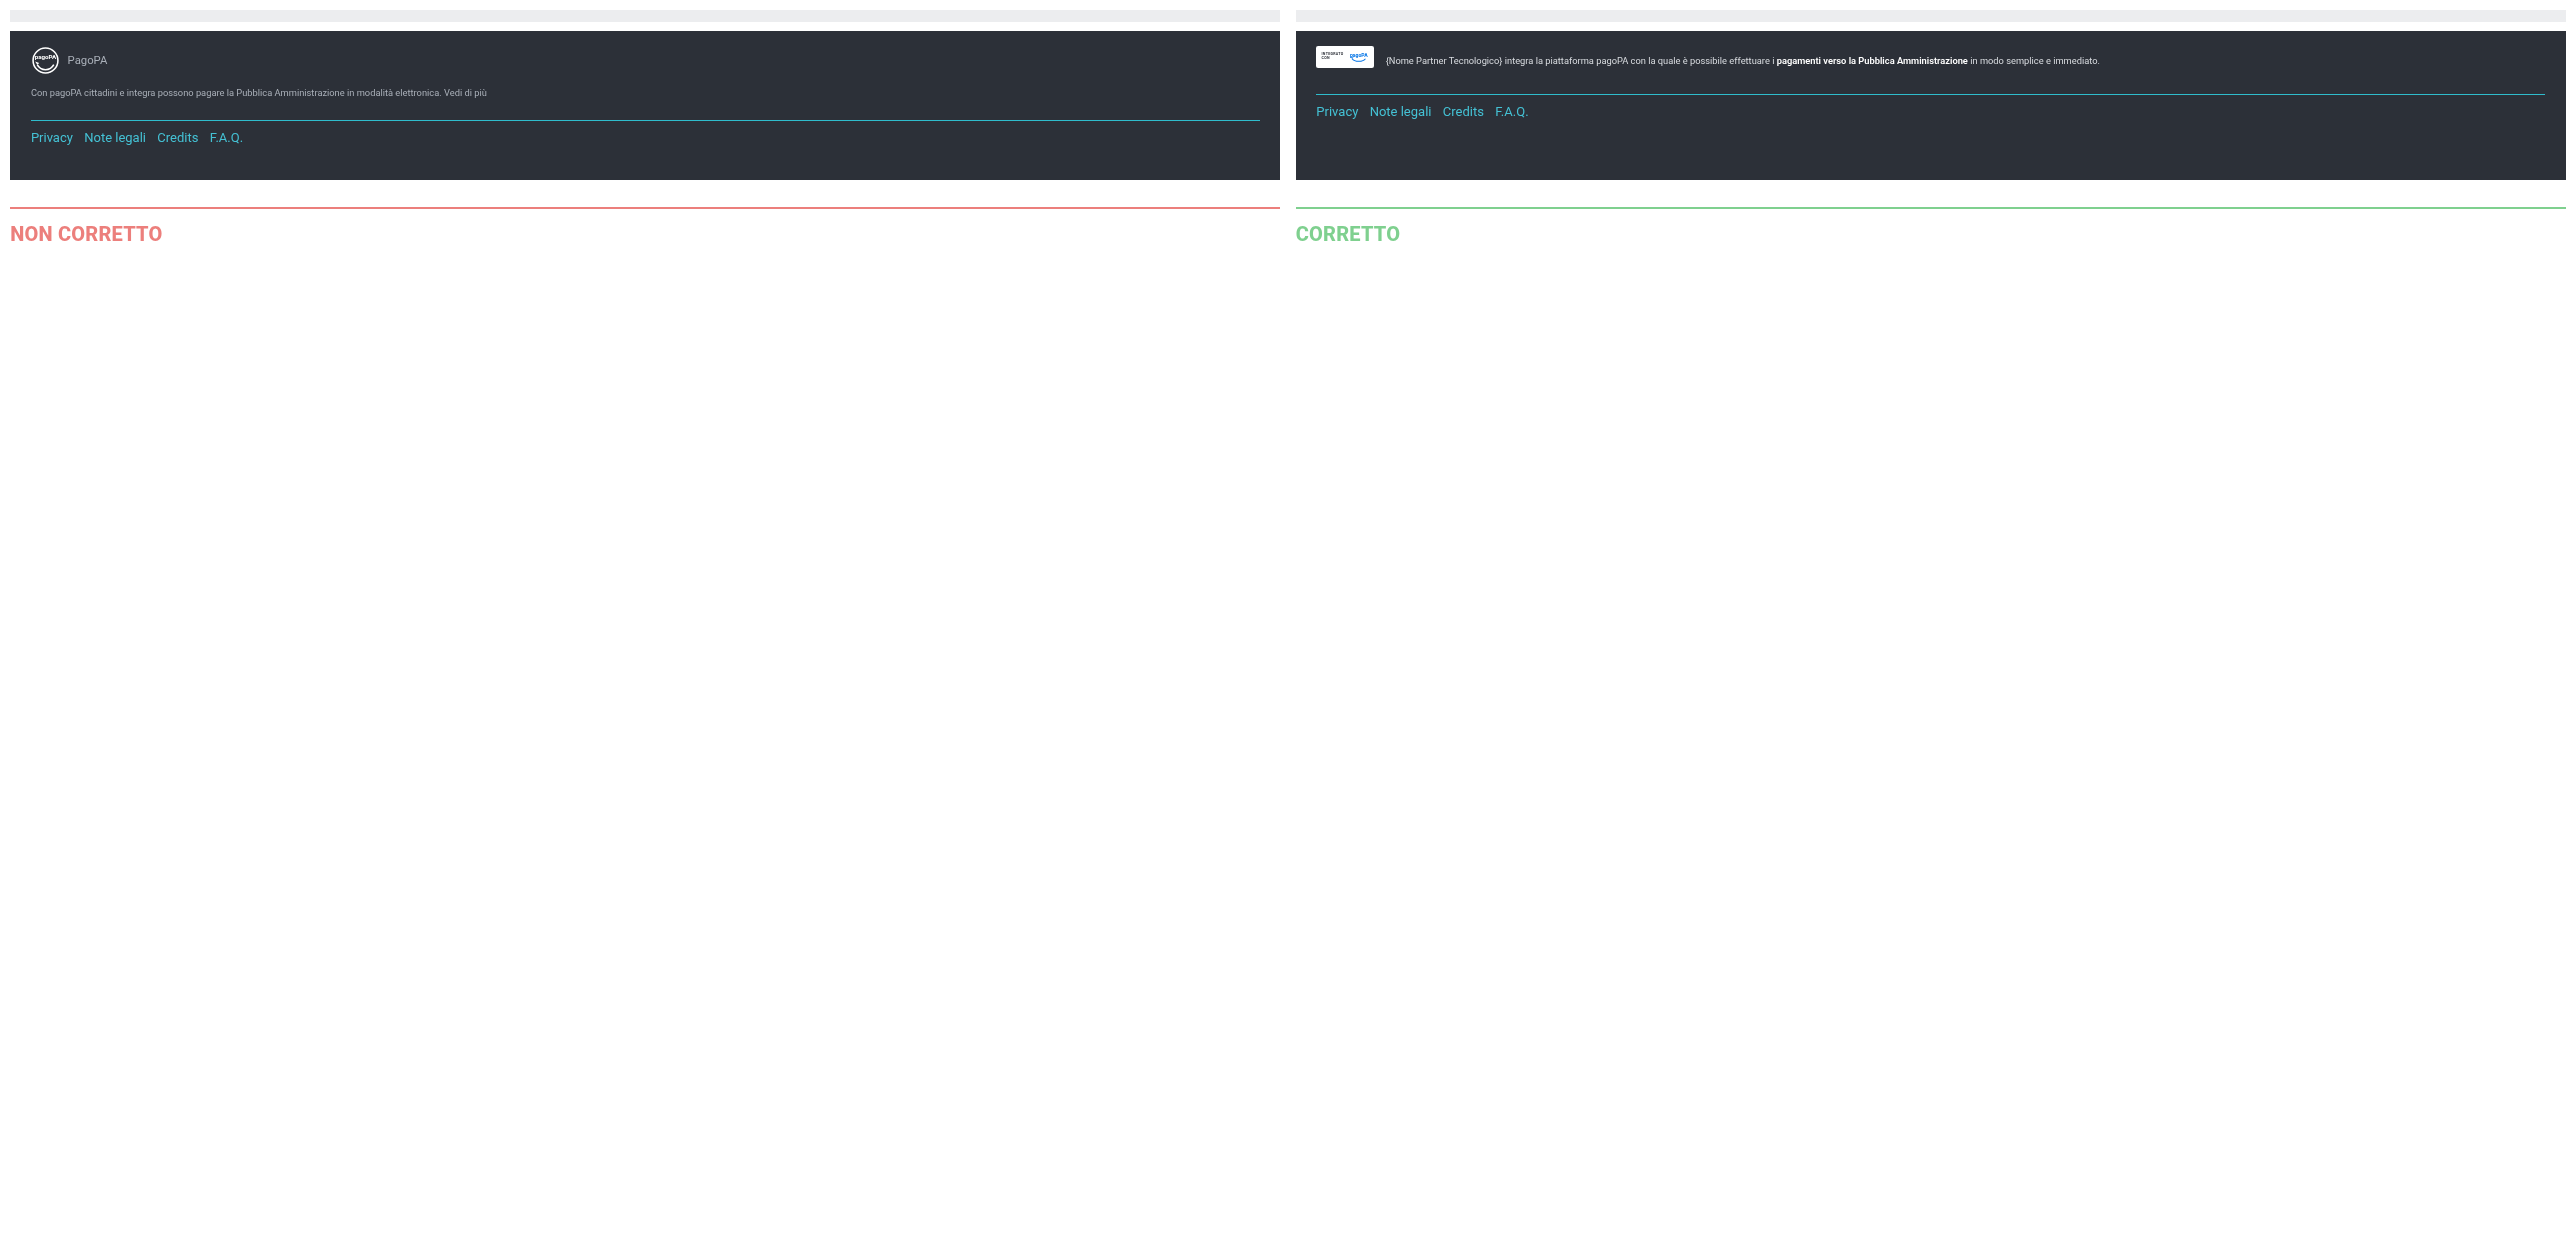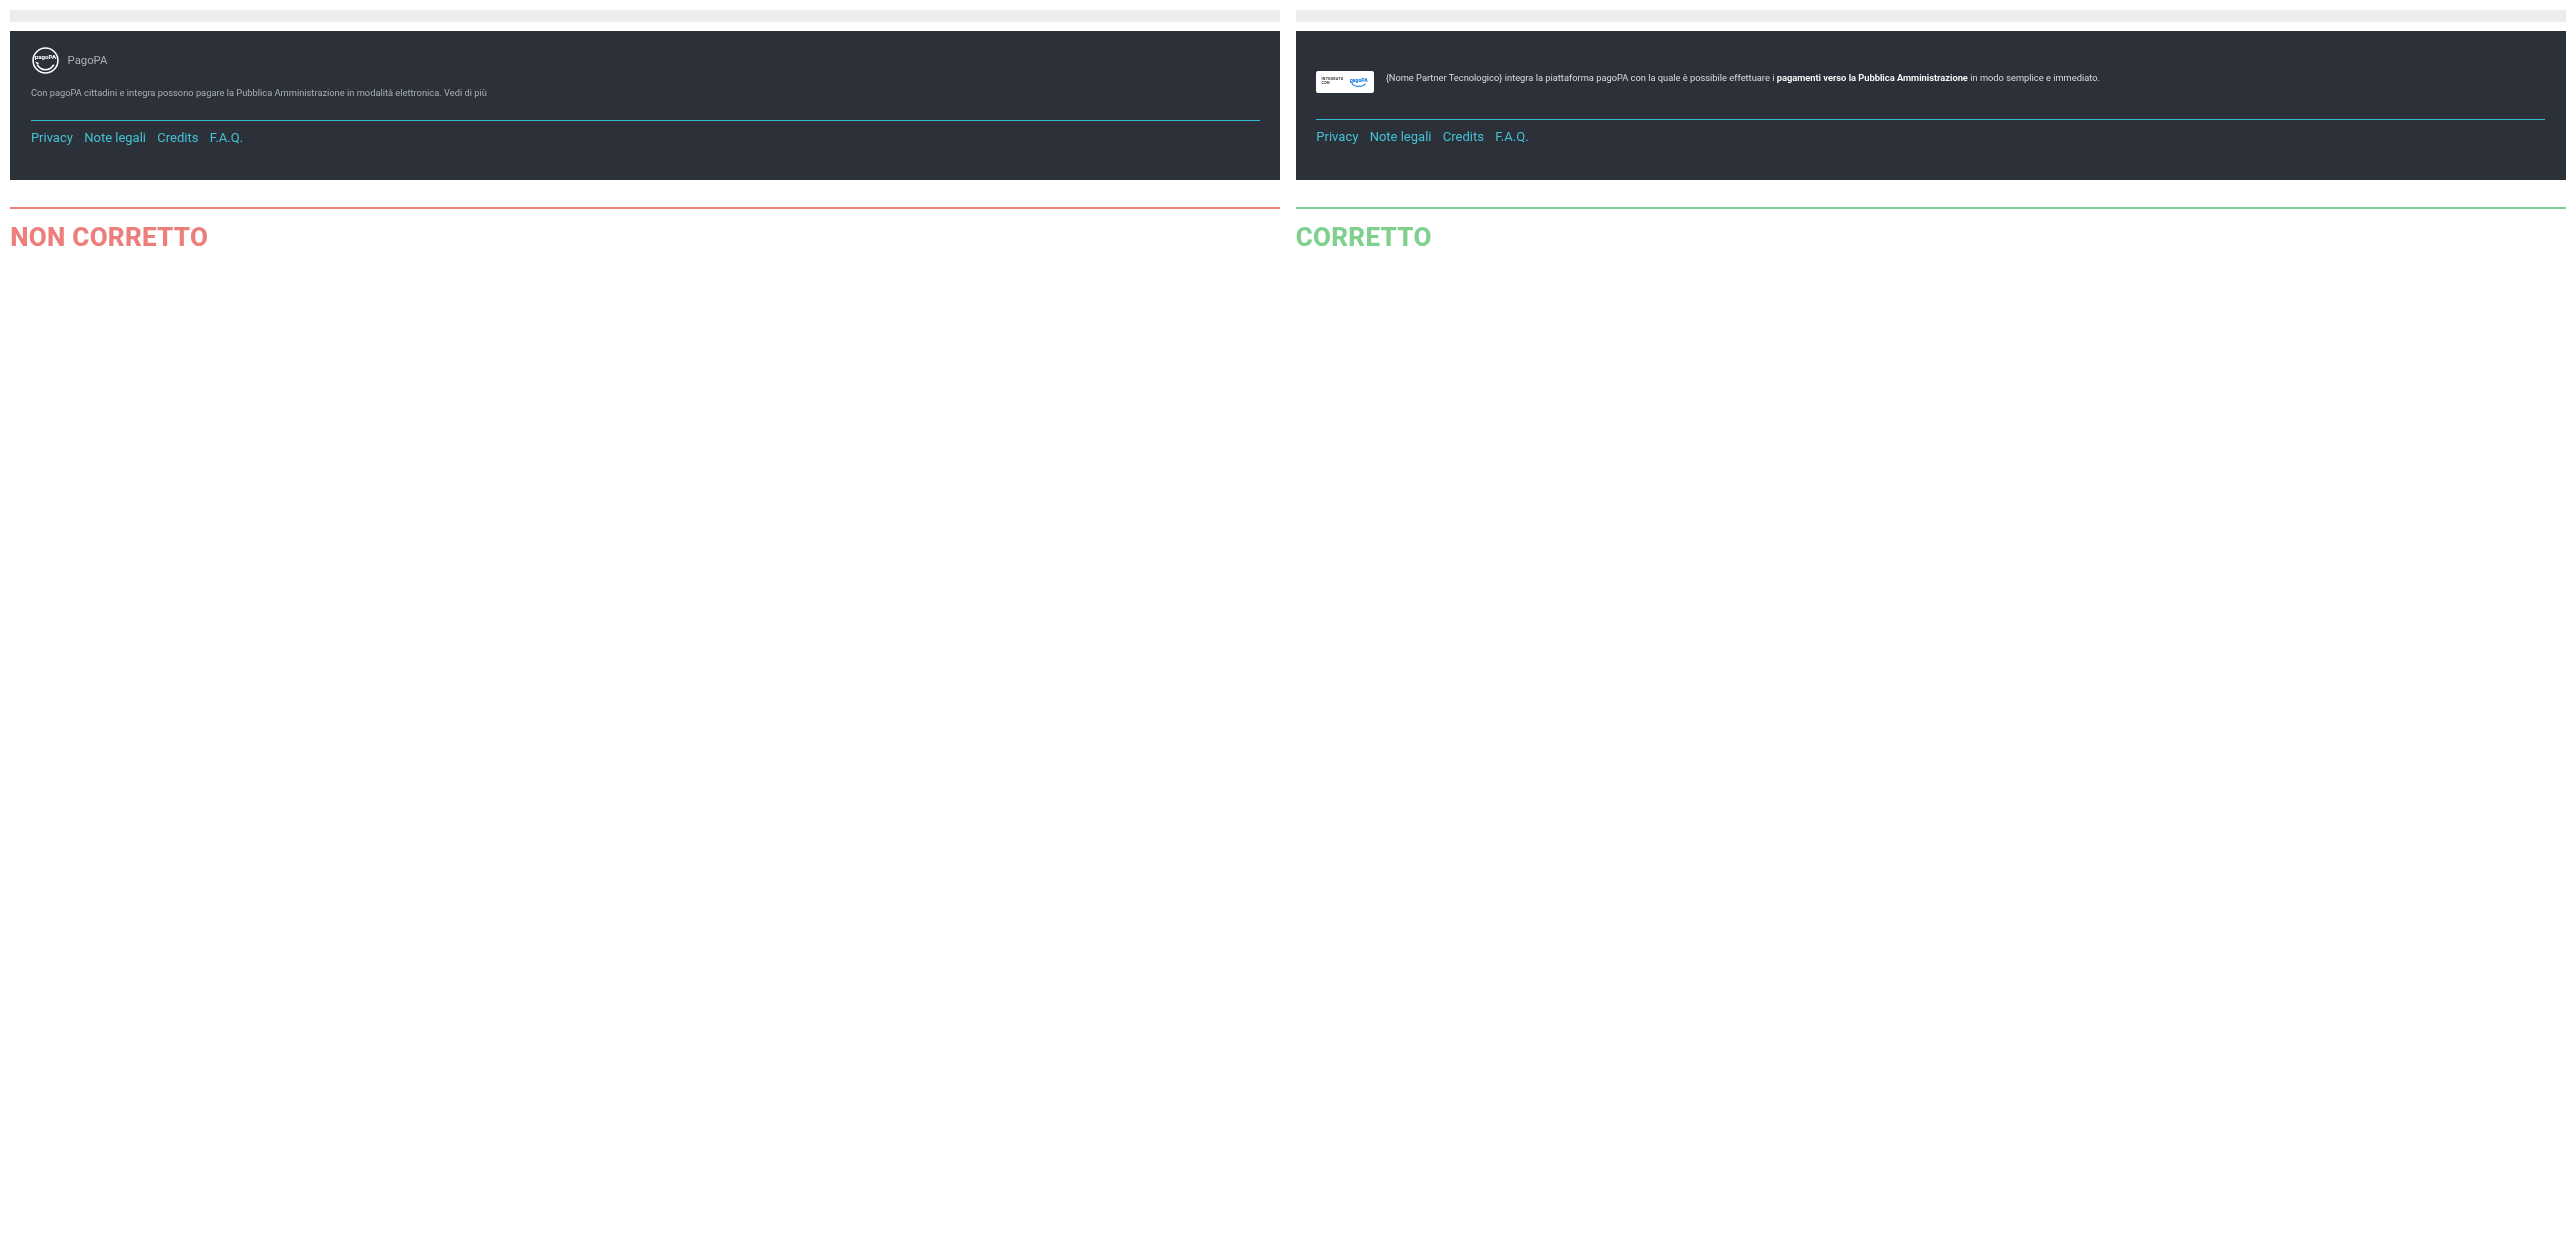--- a/index.html
+++ b/index.html
@@ -70,35 +70,34 @@
     text-decoration: none;
     font-size: 13px;
   }
   .bottom-bar {
     height: 2.6px;
     margin-top: 18px;
   }
   .bar-red { background: #ec7f7c; }
   .bar-green { background: #7fd08f; }
   .verdict {
-    font-size: 26px;
+    font-size: 20px;
     font-weight: 800;
     letter-spacing: 0.01em;
     margin-top: 5.2px;
     line-height: 1.1;
   }
   .verdict-red { color: #ec7f7c; }
   .verdict-green { color: #7fd08f; }
 
   
   .right-content {
     display: flex;
-    align-items: flex-start;
+    align-items: flex-end;
     gap: 11.3px;
-    margin-top: 25px;
     margin-bottom: 26px;
   }
   .badge {
     background: #ffffff;
     border-radius: 2.1px;
     padding: 4.1px 5.2px;
     display: flex;
     align-items: center;
     gap: 4.1px;
     flex-shrink: 0;

